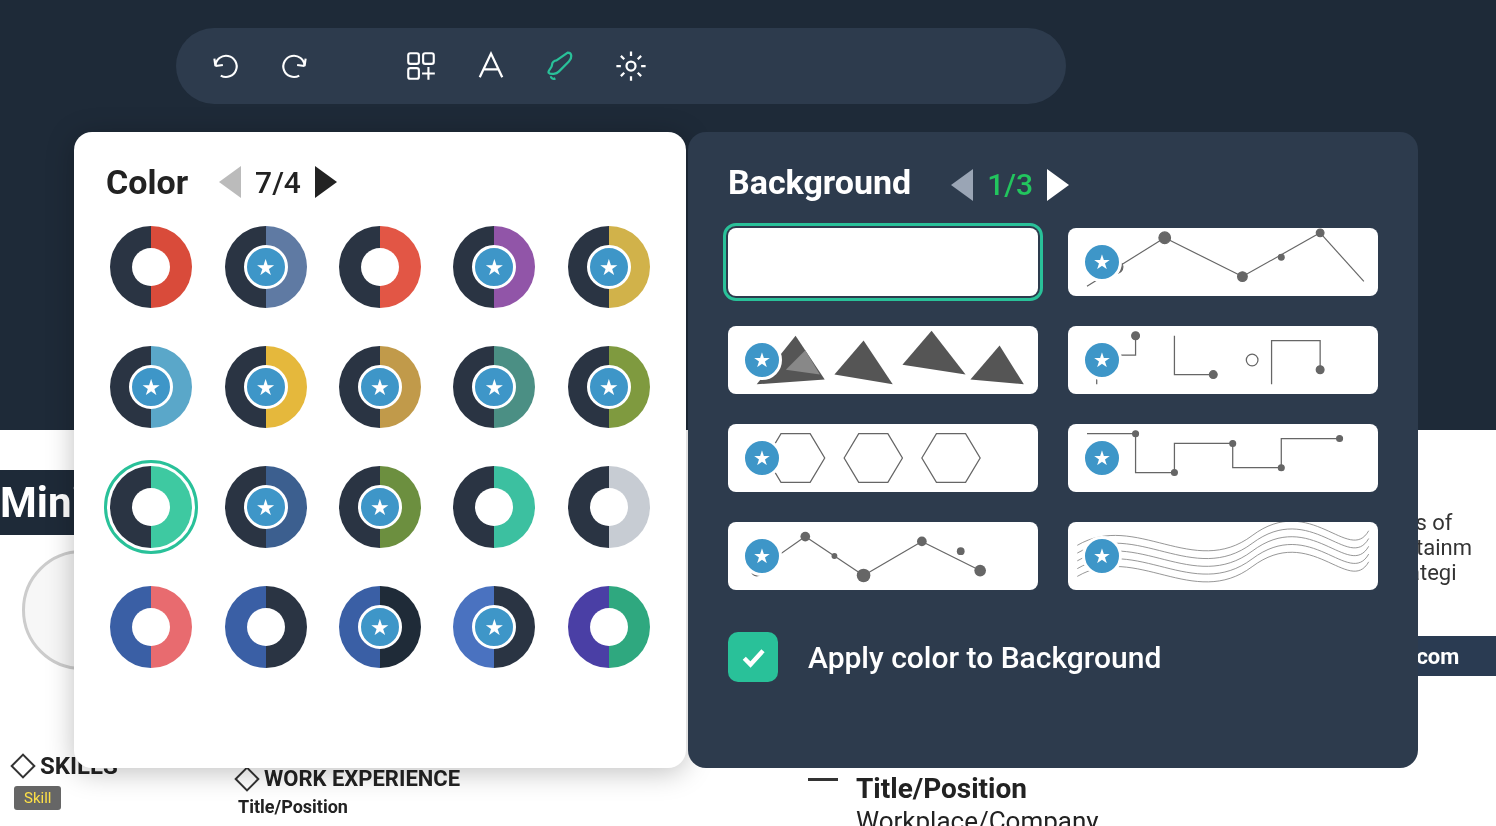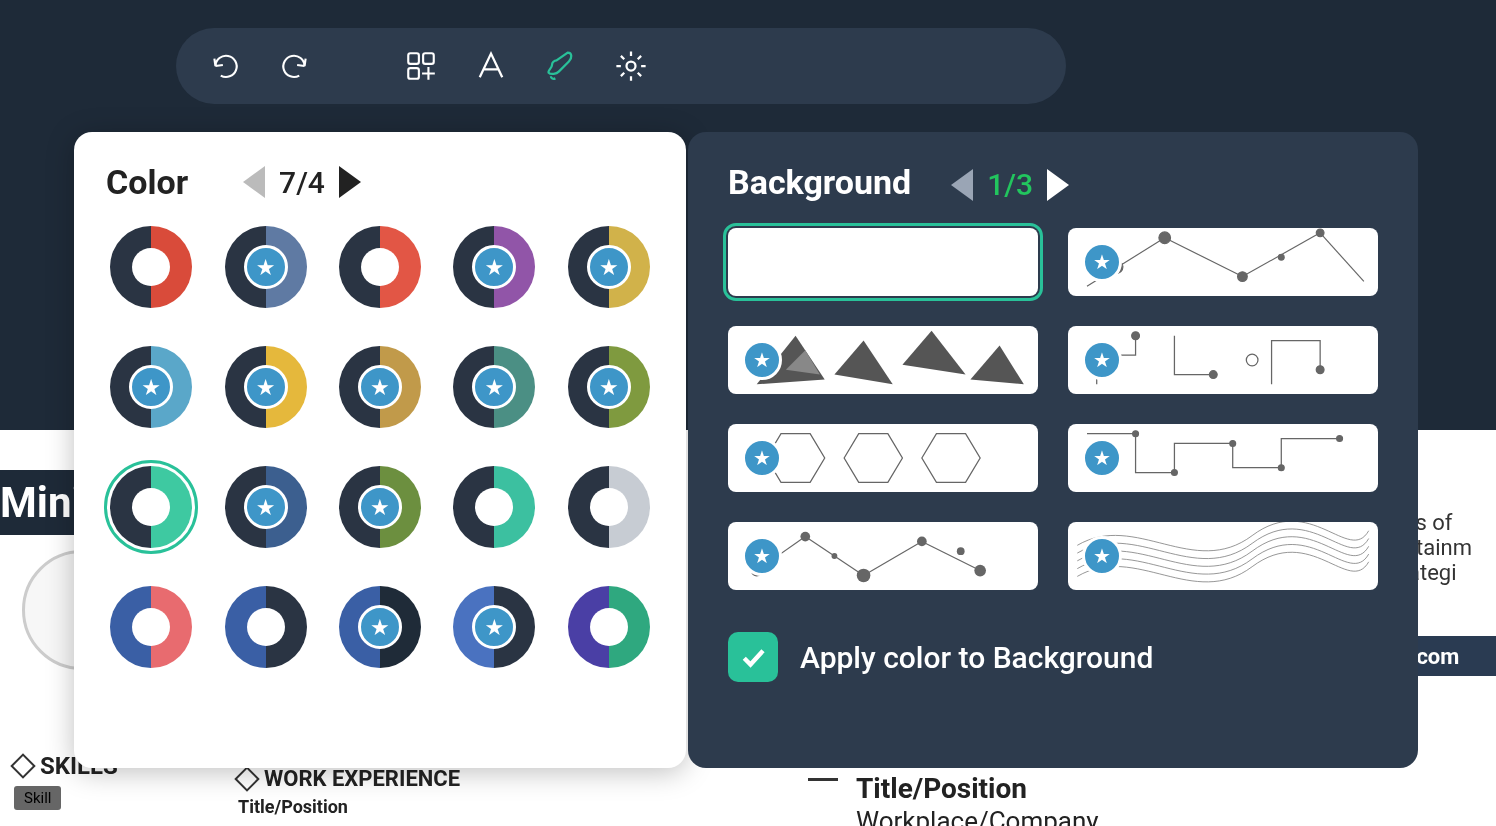--- a/index.html
+++ b/index.html
@@ -83,21 +83,21 @@
   }
   .resume .skills-label {
     position: absolute;
     top: 322px; left: 14px;
     font-size: 24px; font-weight: 700;
     display: flex; gap: 8px; align-items: center;
   }
   .resume .skill-pill {
     position: absolute;
     top: 356px; left: 14px;
-    background: #666; color: #000000;
+    background: #666; color: #fde047;
     font-size: 15px; padding: 3px 10px;
     border-radius: 3px;
   }
   .resume .work-label {
     position: absolute;
     top: 336px; left: 238px;
     font-size: 22px; font-weight: 700;
     display: flex; gap: 8px; align-items: center;
   }
   .resume .title-pos {
@@ -144,21 +144,21 @@
     position: absolute;
     top: 132px; left: 74px;
     width: 612px; height: 636px;
     background: #fff;
     border-radius: 18px;
     box-shadow: 0 4px 28px rgba(0,0,0,0.25);
     padding: 30px 32px;
     color: #222;
   }
   .panel-color .header {
-    display: flex; align-items: center; gap: 41px;
+    display: flex; align-items: center; gap: 17px;
     margin-bottom: 24px;
   }
   .panel-color .title {
     font-size: 34px; font-weight: 700;
   }
   .pager { display: flex; align-items: center; gap: 14px; margin-left: 14px;}
   .pager .arrow { cursor: pointer; }
   .pager .page { font-size: 30px; font-weight: 500; }
   .tri-left, .tri-right {
     width: 0; height: 0;
@@ -269,21 +269,21 @@
     z-index: 5;
   }
   .bg-item .star-badge::after {
     content: "★";
     color: #fff;
     font-size: 20px;
   }
   .bg-item svg { position: absolute; inset: 0; width: 100%; height: 100%; }
 
   .apply-row {
-    display: flex; align-items: center; gap: 22px;
+    display: flex; align-items: center; gap: 30px;
     margin-top: 42px;
   }
   .checkbox {
     width: 50px; height: 50px;
     background: #29c199;
     border-radius: 10px;
     display: flex; align-items: center; justify-content: center;
     cursor: pointer;
   }
   .apply-label {

